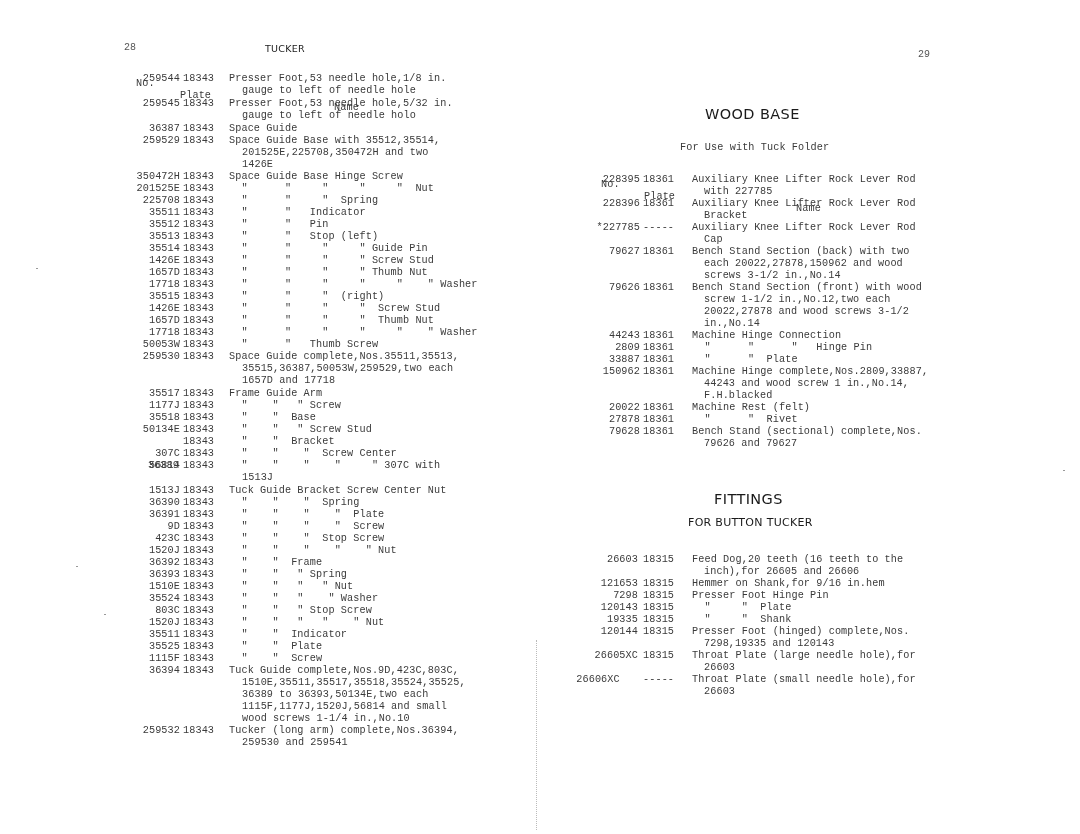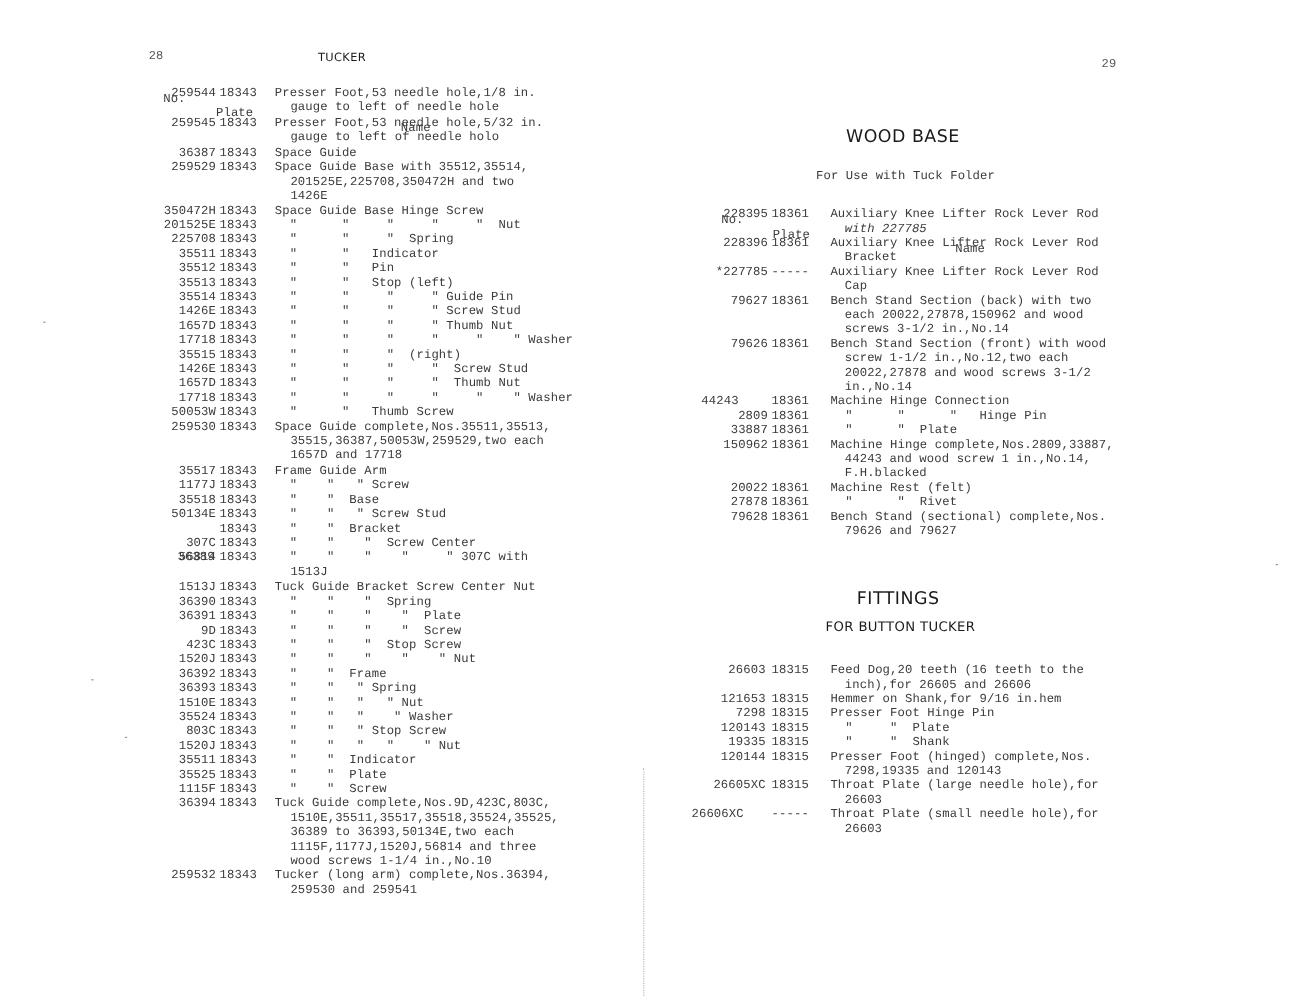--- a/index.html
+++ b/index.html
@@ -79,53 +79,53 @@
       <div class="row mono" style="left: 0px; top: 581px; width: 540px;"><span class="no" style="left: 100px; width: 80px;">1510E</span><span class="plate" style="left: 183px;">18343</span><span class="name" style="left: 229px;">  "    "   "   " Nut</span></div>
       <div class="row mono" style="left: 0px; top: 593px; width: 540px;"><span class="no" style="left: 100px; width: 80px;">35524</span><span class="plate" style="left: 183px;">18343</span><span class="name" style="left: 229px;">  "    "   "    " Washer</span></div>
       <div class="row mono" style="left: 0px; top: 605px; width: 540px;"><span class="no" style="left: 100px; width: 80px;">803C</span><span class="plate" style="left: 183px;">18343</span><span class="name" style="left: 229px;">  "    "   " Stop Screw</span></div>
       <div class="row mono" style="left: 0px; top: 617px; width: 540px;"><span class="no" style="left: 100px; width: 80px;">1520J</span><span class="plate" style="left: 183px;">18343</span><span class="name" style="left: 229px;">  "    "   "   "    " Nut</span></div>
       <div class="row mono" style="left: 0px; top: 629px; width: 540px;"><span class="no" style="left: 100px; width: 80px;">35511</span><span class="plate" style="left: 183px;">18343</span><span class="name" style="left: 229px;">  "    "  Indicator</span></div>
       <div class="row mono" style="left: 0px; top: 641px; width: 540px;"><span class="no" style="left: 100px; width: 80px;">35525</span><span class="plate" style="left: 183px;">18343</span><span class="name" style="left: 229px;">  "    "  Plate</span></div>
       <div class="row mono" style="left: 0px; top: 653px; width: 540px;"><span class="no" style="left: 100px; width: 80px;">1115F</span><span class="plate" style="left: 183px;">18343</span><span class="name" style="left: 229px;">  "    "  Screw</span></div>
       <div class="row mono" style="left: 0px; top: 665px; width: 540px;"><span class="no" style="left: 100px; width: 80px;">36394</span><span class="plate" style="left: 183px;">18343</span><span class="name" style="left: 229px;">Tuck Guide complete,Nos.9D,423C,803C,</span></div>
       <div class="cont mono" style="left: 242px; top: 677px;">1510E,35511,35517,35518,35524,35525,</div>
       <div class="cont mono" style="left: 242px; top: 689px;">36389 to 36393,50134E,two each</div>
-      <div class="cont mono" style="left: 242px; top: 701px;">1115F,1177J,1520J,56814 and three</div>
+      <div class="cont mono" style="left: 242px; top: 701px;">1115F,1177J,1520J,56814 and small</div>
       <div class="cont mono" style="left: 242px; top: 713px;">wood screws 1-1/4 in.,No.10</div>
       <div class="row mono" style="left: 0px; top: 725px; width: 540px;"><span class="no" style="left: 100px; width: 80px;">259532</span><span class="plate" style="left: 183px;">18343</span><span class="name" style="left: 229px;">Tucker (long arm) complete,Nos.36394,</span></div>
       <div class="cont mono" style="left: 242px; top: 737px;">259530 and 259541</div>
     </div>
 </div>
 
 <div class="divider"></div>
 
 <div id="right-page" class="page">
   <div class="abs mono pnum" style="left:378px; top:49px;">29</div>
   <div class="abs sans h1" style="left:165px; top:106px;">WOOD BASE</div>
   <div class="abs mono" style="left:140px; top:142px;">For Use with Tuck Folder</div>
   <div class="row mono" style="left:0; top:167px; width:540px;">
     <span class="abs" style="left:61px;">No.</span>
     <span class="abs" style="left:104px;">Plate</span>
     <span class="abs" style="left:256px;">Name</span>
   </div>
   <div id="right-rows-1">
       <div class="row mono" style="left: 0px; top: 174px; width: 540px;"><span class="no" style="left: 20px; width: 80px; text-align: right;">228395</span><span class="plate" style="left: 103px;">18361</span><span class="name" style="left: 152px;">Auxiliary Knee Lifter Rock Lever Rod</span></div>
-      <div class="cont mono" style="left: 164px; top: 186px; font-style: italic;">with 227785</div>
+      <div class="cont mono" style="left: 164px; top: 186px;">with 227785</div>
       <div class="row mono" style="left: 0px; top: 198px; width: 540px;"><span class="no" style="left: 20px; width: 80px;">228396</span><span class="plate" style="left: 103px;">18361</span><span class="name" style="left: 152px;">Auxiliary Knee Lifter Rock Lever Rod</span></div>
       <div class="cont mono" style="left: 164px; top: 210px;">Bracket</div>
       <div class="row mono" style="left: 0px; top: 222px; width: 540px;"><span class="no" style="left: 20px; width: 80px;">*227785</span><span class="plate" style="left: 103px;">-----</span><span class="name" style="left: 152px;">Auxiliary Knee Lifter Rock Lever Rod</span></div>
       <div class="cont mono" style="left: 164px; top: 234px;">Cap</div>
       <div class="row mono" style="left: 0px; top: 246px; width: 540px;"><span class="no" style="left: 20px; width: 80px;">79627</span><span class="plate" style="left: 103px;">18361</span><span class="name" style="left: 152px;">Bench Stand Section (back) with two</span></div>
       <div class="cont mono" style="left: 164px; top: 258px;">each 20022,27878,150962 and wood</div>
       <div class="cont mono" style="left: 164px; top: 270px;">screws 3-1/2 in.,No.14</div>
       <div class="row mono" style="left: 0px; top: 282px; width: 540px;"><span class="no" style="left: 20px; width: 80px;">79626</span><span class="plate" style="left: 103px;">18361</span><span class="name" style="left: 152px;">Bench Stand Section (front) with wood</span></div>
       <div class="cont mono" style="left: 164px; top: 294px;">screw 1-1/2 in.,No.12,two each</div>
       <div class="cont mono" style="left: 164px; top: 306px;">20022,27878 and wood screws 3-1/2</div>
       <div class="cont mono" style="left: 164px; top: 318px;">in.,No.14</div>
-      <div class="row mono" style="left: 0px; top: 330px; width: 540px;"><span class="no" style="left: 20px; width: 80px; text-align: center;">44243</span><span class="plate" style="left: 103px;">18361</span><span class="name" style="left: 152px;">Machine Hinge Connection</span></div>
+      <div class="row mono" style="left: 0px; top: 330px; width: 540px;"><span class="no" style="left: 20px; width: 80px;">44243</span><span class="plate" style="left: 103px;">18361</span><span class="name" style="left: 152px;">Machine Hinge Connection</span></div>
       <div class="row mono" style="left: 0px; top: 342px; width: 540px;"><span class="no" style="left: 20px; width: 80px;">2809</span><span class="plate" style="left: 103px;">18361</span><span class="name" style="left: 152px;">  "      "      "   Hinge Pin</span></div>
       <div class="row mono" style="left: 0px; top: 354px; width: 540px;"><span class="no" style="left: 20px; width: 80px;">33887</span><span class="plate" style="left: 103px;">18361</span><span class="name" style="left: 152px;">  "      "  Plate</span></div>
       <div class="row mono" style="left: 0px; top: 366px; width: 540px;"><span class="no" style="left: 20px; width: 80px;">150962</span><span class="plate" style="left: 103px;">18361</span><span class="name" style="left: 152px;">Machine Hinge complete,Nos.2809,33887,</span></div>
       <div class="cont mono" style="left: 164px; top: 378px;">44243 and wood screw 1 in.,No.14,</div>
       <div class="cont mono" style="left: 164px; top: 390px;">F.H.blacked</div>
       <div class="row mono" style="left: 0px; top: 402px; width: 540px;"><span class="no" style="left: 20px; width: 80px;">20022</span><span class="plate" style="left: 103px;">18361</span><span class="name" style="left: 152px;">Machine Rest (felt)</span></div>
       <div class="row mono" style="left: 0px; top: 414px; width: 540px;"><span class="no" style="left: 20px; width: 80px;">27878</span><span class="plate" style="left: 103px;">18361</span><span class="name" style="left: 152px;">  "      "  Rivet</span></div>
       <div class="row mono" style="left: 0px; top: 426px; width: 540px;"><span class="no" style="left: 20px; width: 80px;">79628</span><span class="plate" style="left: 103px;">18361</span><span class="name" style="left: 152px;">Bench Stand (sectional) complete,Nos.</span></div>
       <div class="cont mono" style="left: 164px; top: 438px;">79626 and 79627</div>
     </div>

